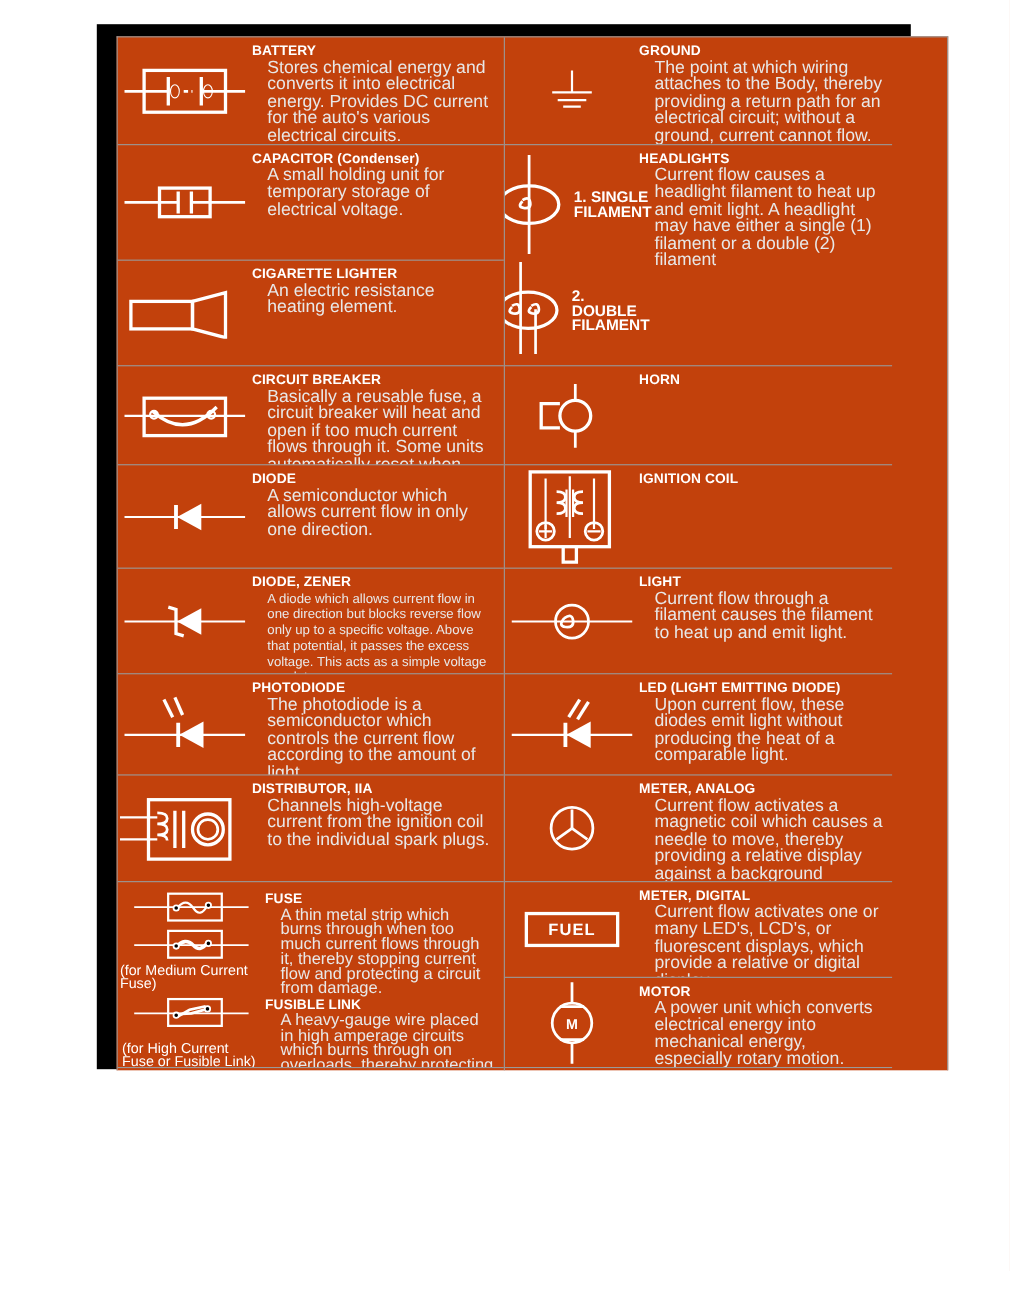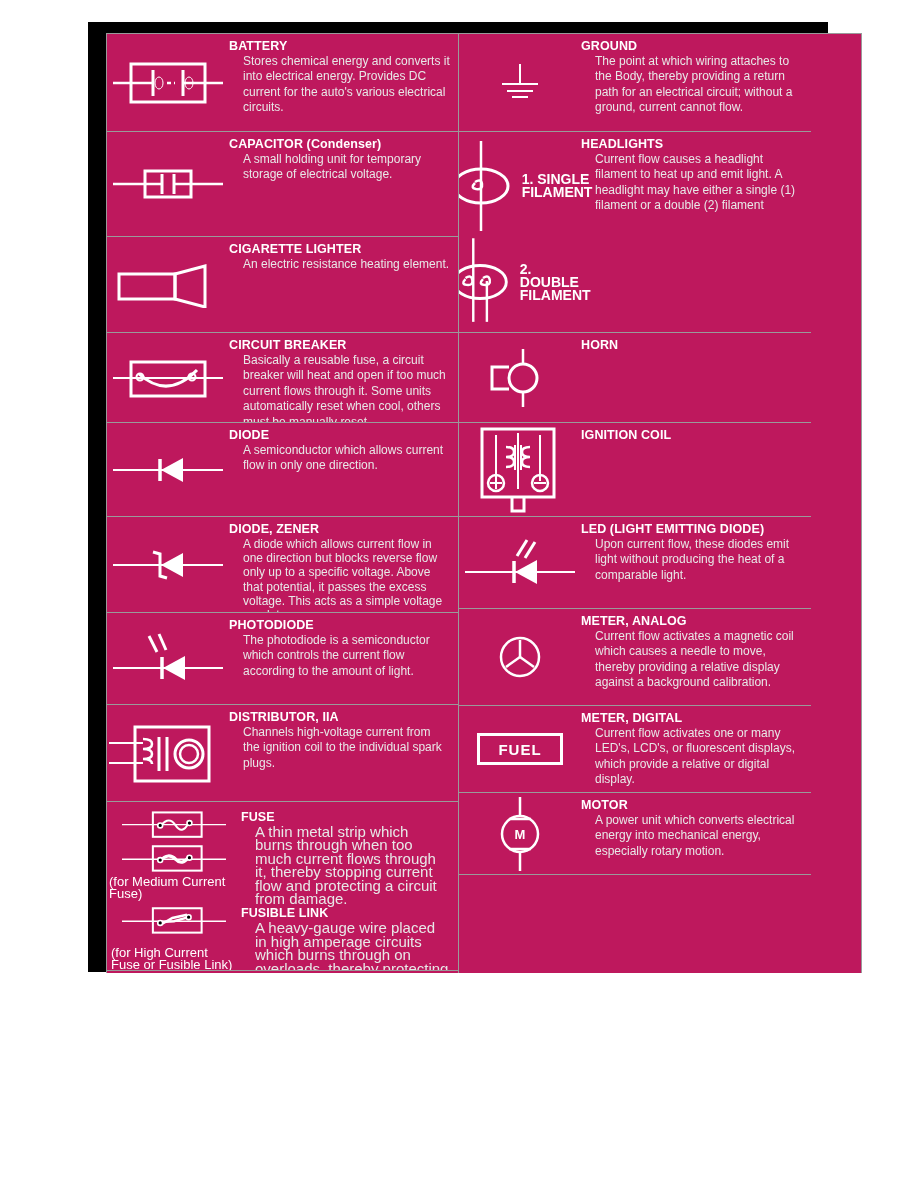--- a/index.html
+++ b/index.html
@@ -29,21 +29,21 @@
   #symbol-table {
     position: absolute;
     left: 106px;
     top: 33px;
     width: 756px;
     height: 940px;
     display: flex;
     border: 1px solid #9a9a9a;
     border-bottom: none;
     box-sizing: border-box;
-    background: #be185d;
+    background: #c2410c;
   }
   .column {
     display: flex;
     flex-direction: column;
     box-sizing: border-box;
   }
   #column-left  { width: 352px; border-right: 1px solid #9a9a9a; }
   #column-right { width: 352px; }
 
   .row {
@@ -73,21 +73,21 @@
     color: #ffffff;
     font-weight: bold;
     font-size: 12.5px;
     letter-spacing: 0.1px;
     line-height: 14px;
     margin: 0 0 1px 0;
     white-space: nowrap;
   }
   .sym-desc {
     color: #e8e8e8;
-    font-size: 12px;
+    font-size: 16px;
     line-height: 15.4px;
     margin: 0 0 0 14px;
   }
   .sym-desc.small {
     font-size: 12px;
     line-height: 14.2px;
   }
   .sym-desc.tiny {
     font-size: 15px;
     line-height: 13.4px;
@@ -365,20 +365,33 @@
           <circle class="ln" cx="68" cy="58" r="8" stroke-width="2.5" fill="#000"></circle>
           <line class="ln" x1="62" y1="58" x2="74" y2="58" stroke-width="2"></line>
           <path class="ln" d="M40 72 L40 86 L52 86 L52 72" stroke-width="3"></path>
         </svg>
       </div>
       <div class="txt-cell">
         <div class="sym-title">IGNITION COIL</div>
       </div>
     </div>
 
+    <div class="row" style="height:96px">
+      <div class="sym-cell">
+        <svg width="110" height="46" viewBox="0 0 110 46">
+          <line class="ln" x1="0" y1="23" x2="110" y2="23" stroke-width="2"></line>
+          <circle class="ln" cx="55" cy="23" r="15" stroke-width="2.5" fill="#000"></circle>
+          <path class="ln" d="M48 20 q7 -5 8 2 q1 7 -7 6 q-7 -1 -1 -8" stroke-width="2.5"></path>
+        </svg>
+      </div>
+      <div class="txt-cell">
+        <div class="sym-title">LIGHT</div>
+        <div class="sym-desc">Current flow through a filament causes the filament to heat up and emit light.</div>
+      </div>
+    </div>
 
     <div class="row" style="height:92px">
       <div class="sym-cell">
         <svg width="110" height="58" viewBox="0 0 110 58">
           <line class="ln" x1="0" y1="38" x2="110" y2="38" stroke-width="2"></line>
           <path d="M72 26 L72 50 L50 38 Z" fill="#ffffff"></path>
           <line class="ln" x1="49" y1="27" x2="49" y2="49" stroke-width="3.5"></line>
           <line class="ln" x1="52" y1="22" x2="62" y2="6" stroke-width="3"></line>
           <line class="ln" x1="60" y1="24" x2="70" y2="8" stroke-width="3"></line>
         </svg>

